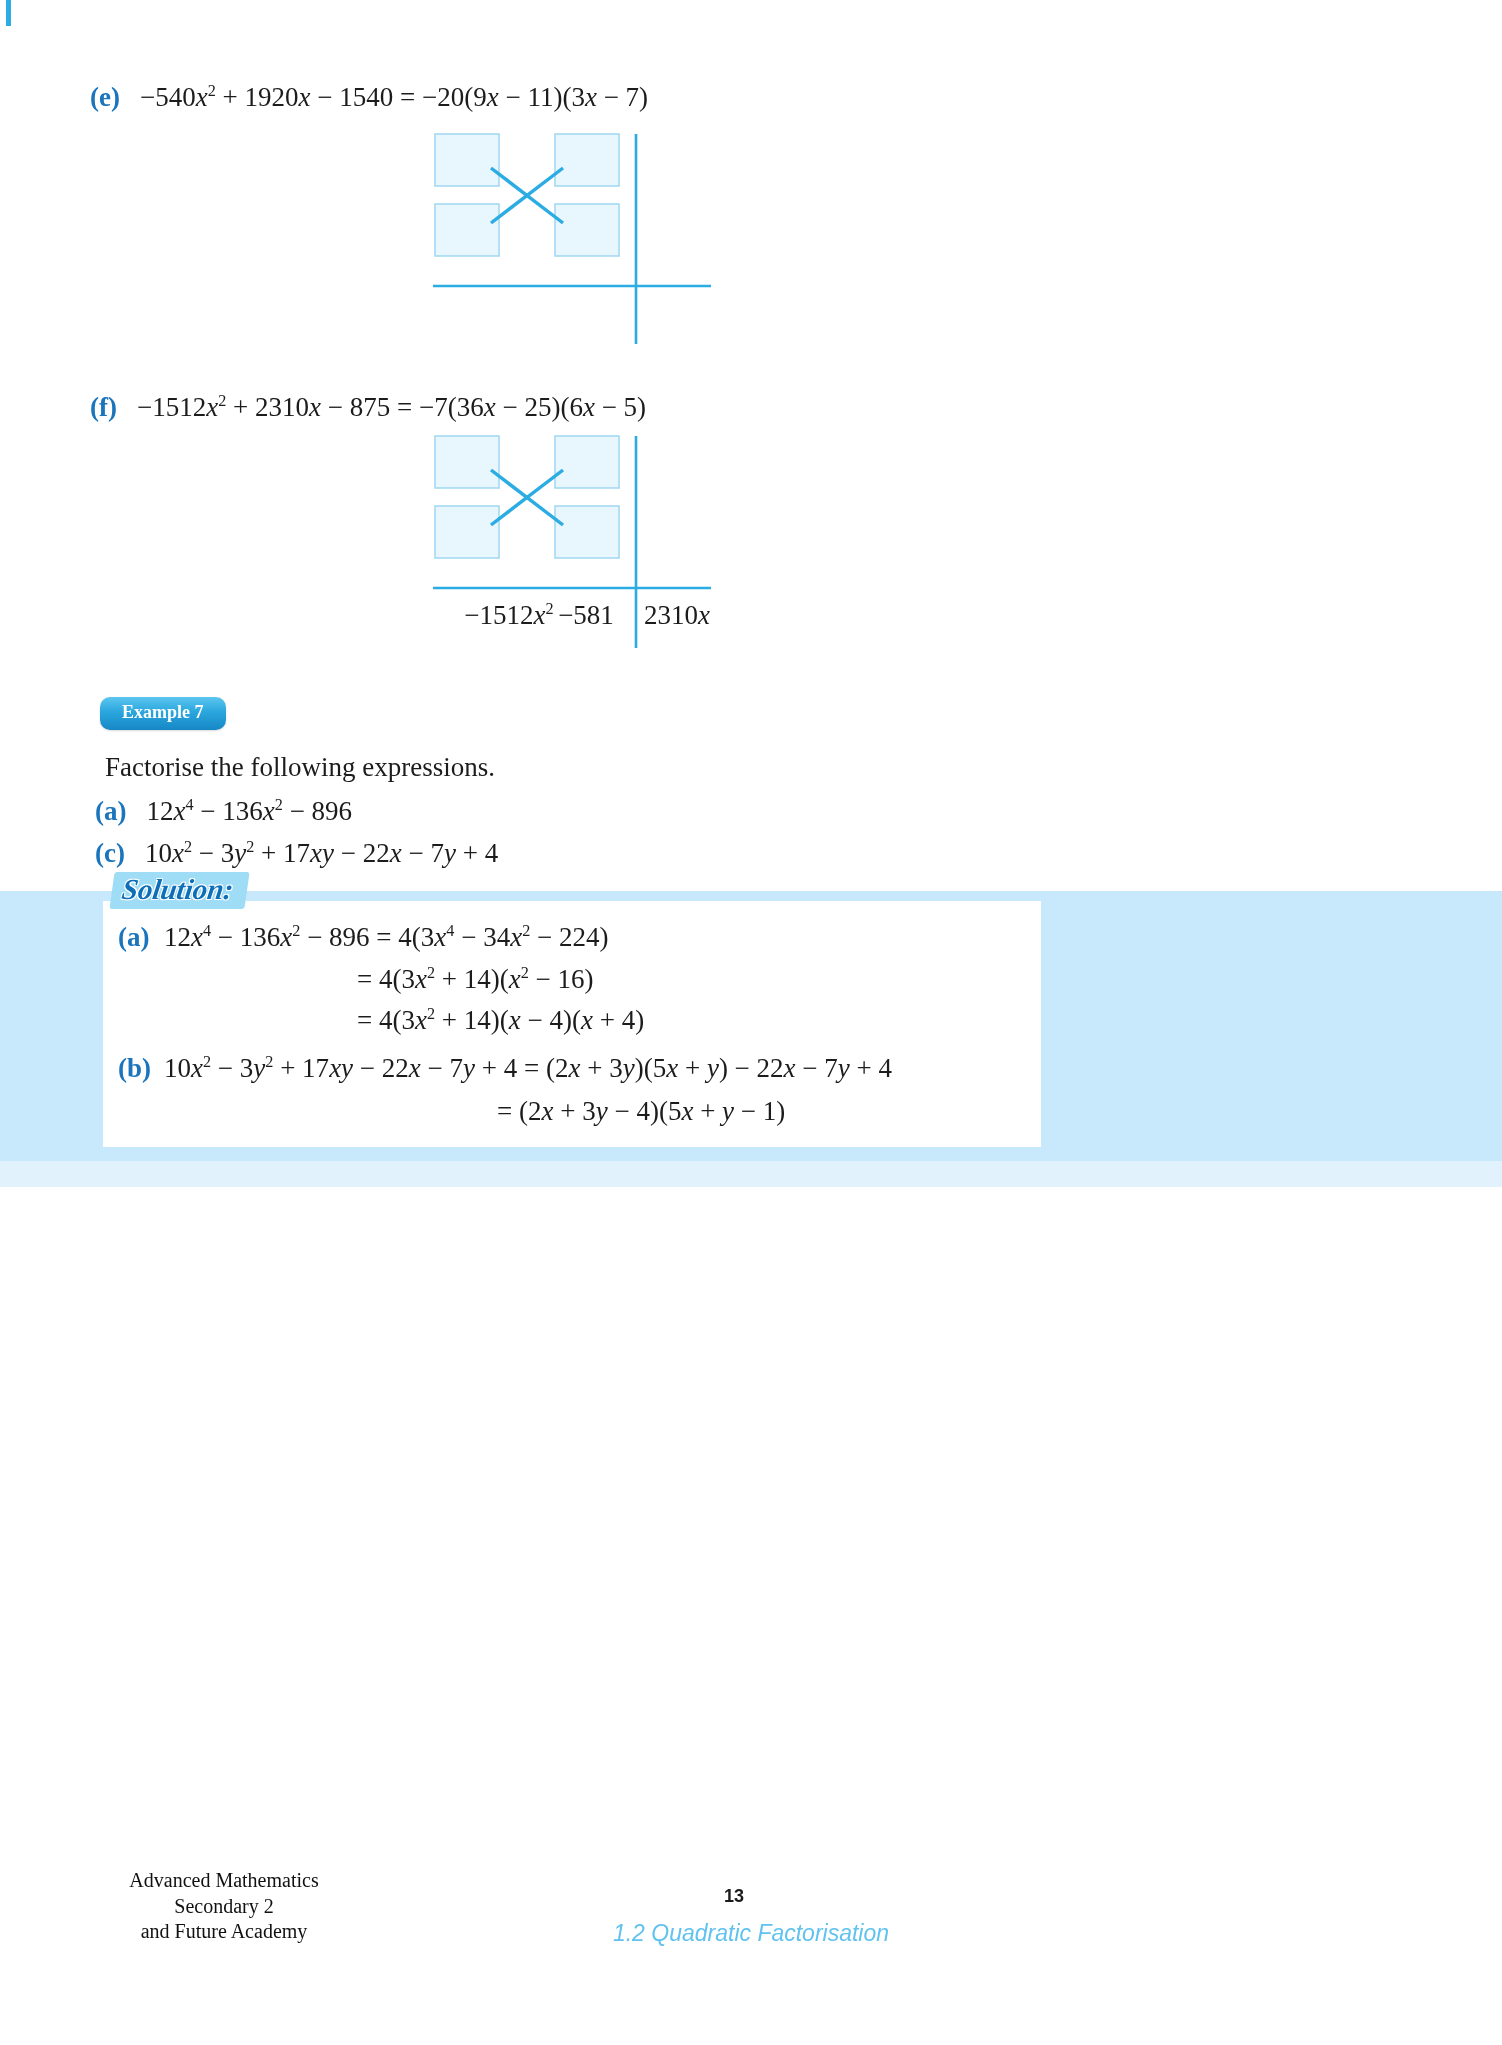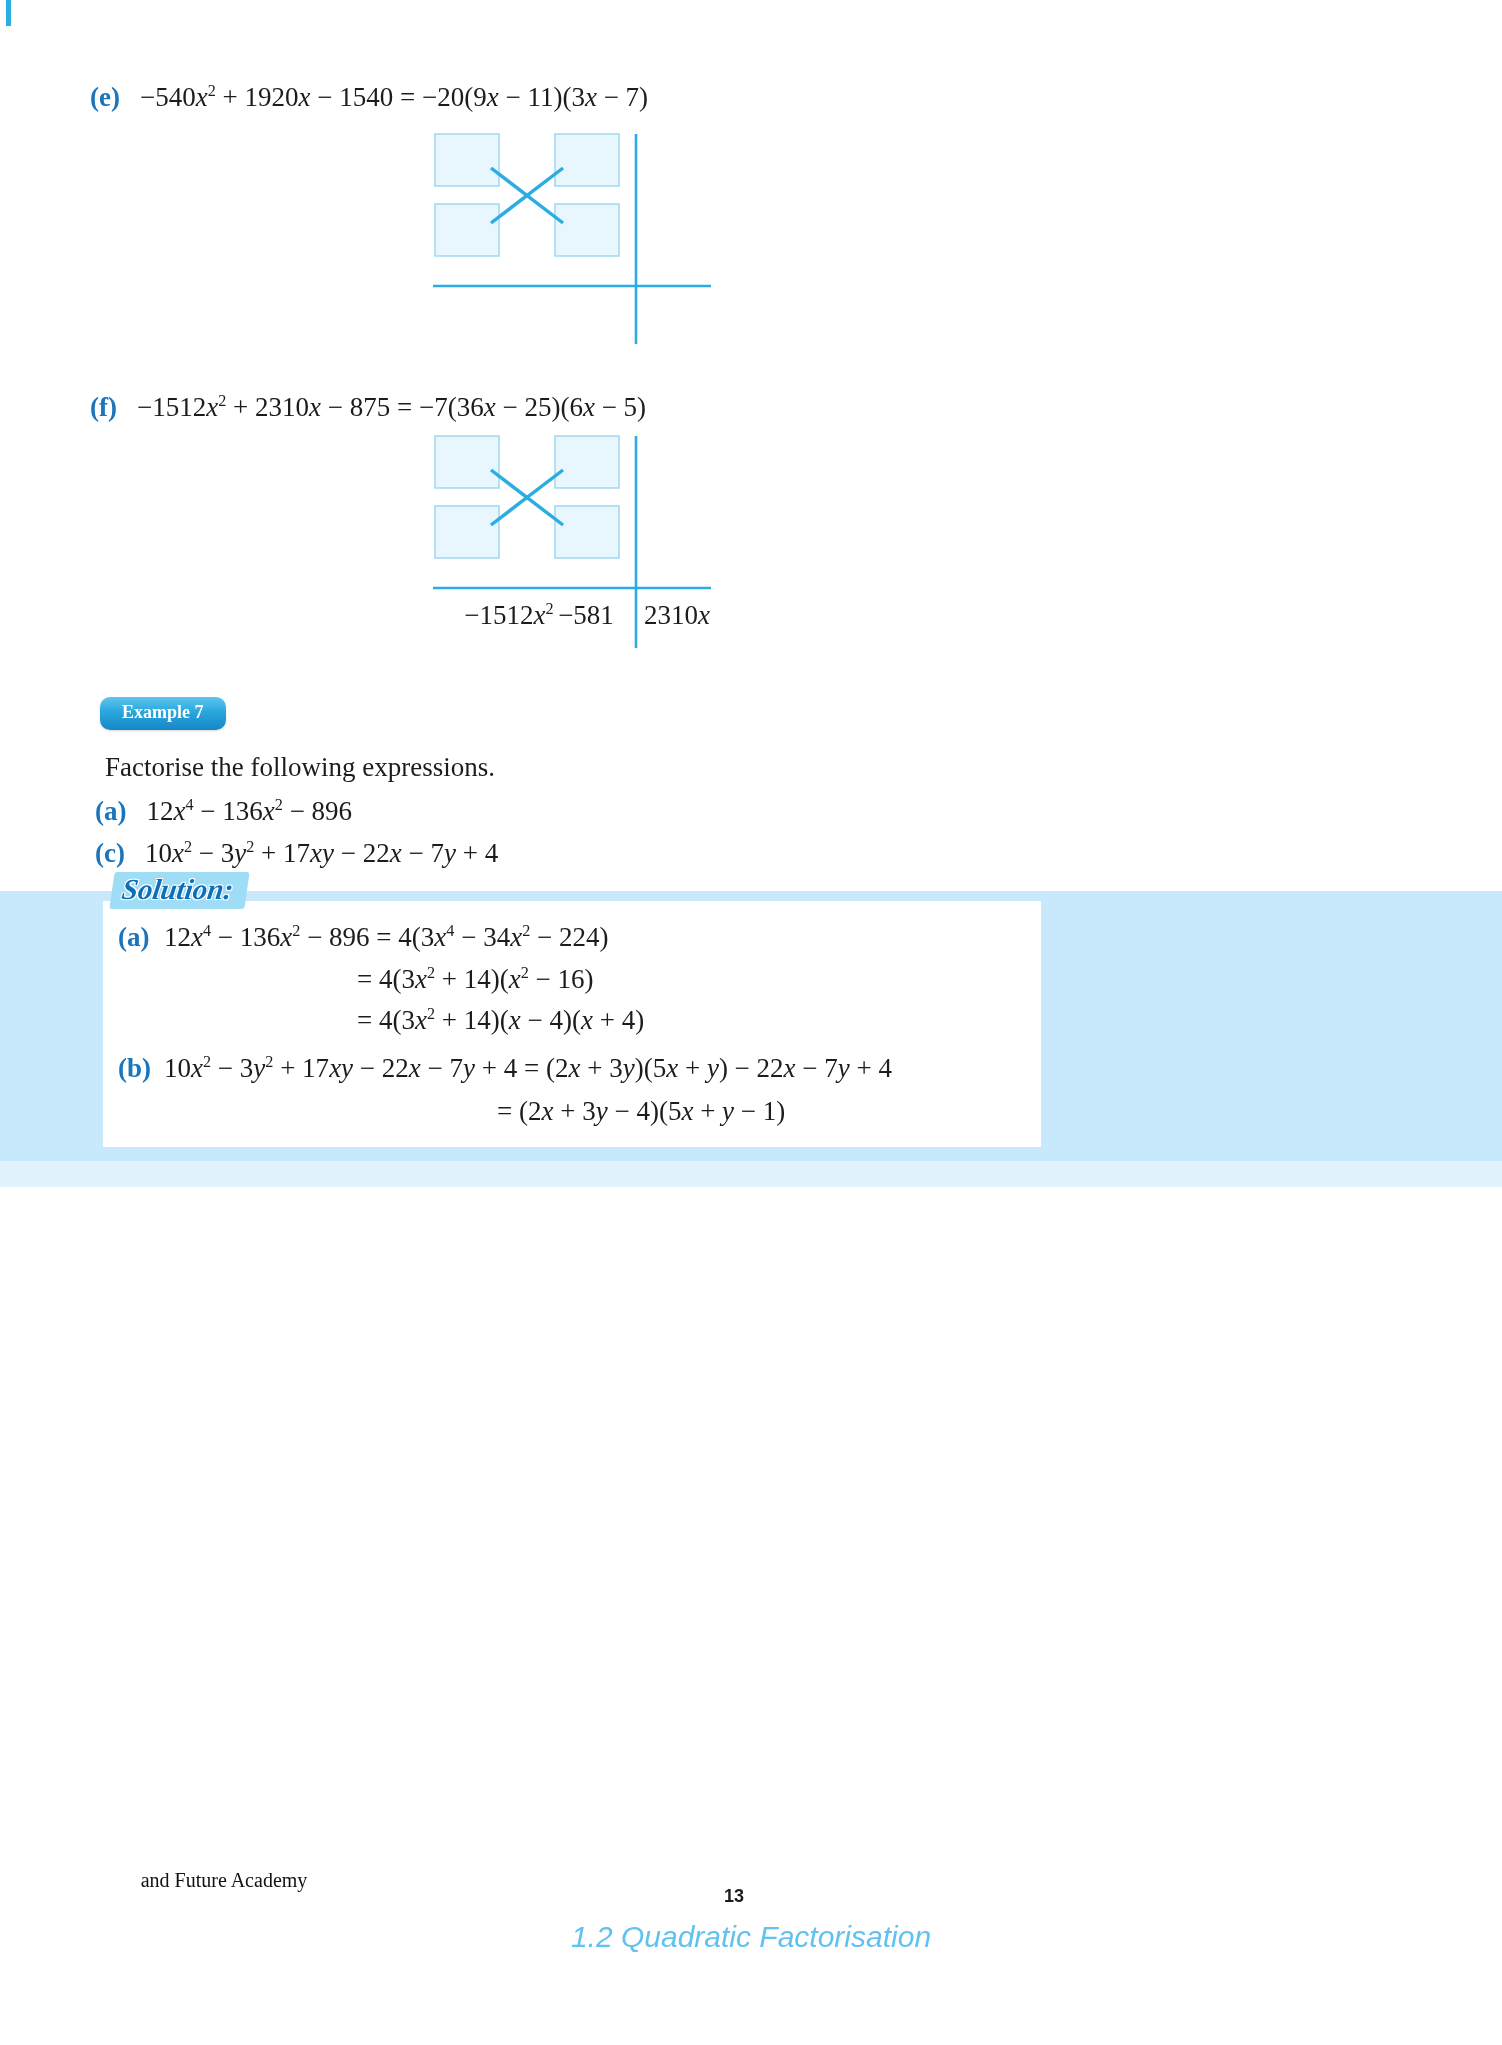--- a/index.html
+++ b/index.html
@@ -46,21 +46,21 @@
     transform:skewX(-8deg); border-radius:3px;
     text-shadow:1px 1px 0 #ffffff, -1px -1px 0 #ffffff, 1px -1px 0 #ffffff, -1px 1px 0 #ffffff;
   }
   .sol-label { position:absolute; color:#1B75BC; font-weight:bold; font-size:27px; white-space:nowrap; }
 
   
   .imprint { position:absolute; left:88px; top:1868px; width:272px; text-align:center; font-size:20px; line-height:25.5px; color:#111; }
   .page-number { position:absolute; left:684px; top:1886px; width:100px; text-align:center;
     font-family:"Liberation Sans", sans-serif; font-weight:bold; font-size:18px; color:#1a1a1a; }
   .section-label { position:absolute; left:551px; top:1920px; width:400px; text-align:center;
-    font-family:"Liberation Sans", sans-serif; font-style:italic; font-size:30px; color:#5FC2EF; }
+    font-family:"Liberation Sans", sans-serif; font-style:italic; font-size:23px; color:#5FC2EF; }
 </style>
 </head>
 <body>
 
 <div class="page">
 
   <div class="corner-tick"></div>
 
   <div class="mathrow" style="left:90px; top:82px;">
     <span class="plabel">(e)</span>
@@ -122,18 +122,19 @@
   <span class="sol-label" style="left:118px; top:922px;">(a)</span>
   <span class="abs expr" style="left:164px; top:922px;">12<i>x</i><sup>4</sup> − 136<i>x</i><sup>2</sup> − 896 = 4(3<i>x</i><sup>4</sup> − 34<i>x</i><sup>2</sup> − 224)</span>
   <span class="abs expr" style="left:357px; top:964px;">= 4(3<i>x</i><sup>2</sup> + 14)(<i>x</i><sup>2</sup> − 16)</span>
   <span class="abs expr" style="left:357px; top:1005px;">= 4(3<i>x</i><sup>2</sup> + 14)(<i>x</i> − 4)(<i>x</i> + 4)</span>
 
   <span class="sol-label" style="left:118px; top:1053px;">(b)</span>
   <span class="abs expr" style="left:164px; top:1053px;">10<i>x</i><sup>2</sup> − 3<i>y</i><sup>2</sup> + 17<i>x</i><i>y</i> − 22<i>x</i> − 7<i>y</i> + 4 = (2<i>x</i> + 3<i>y</i>)(5<i>x</i> + <i>y</i>) − 22<i>x</i> − 7<i>y</i> + 4</span>
   <span class="abs expr" style="left:497px; top:1096px;">= (2<i>x</i> + 3<i>y</i> − 4)(5<i>x</i> + <i>y</i> − 1)</span>
 
   <div class="imprint">
+    <div>Advanced Mathematics Secondary 2</div>
     <div>and Future Academy</div>
   </div>
   <div class="page-number">13</div>
   <div class="section-label">1.2  Quadratic Factorisation</div>
 
 </div>
 
 </body></html>

